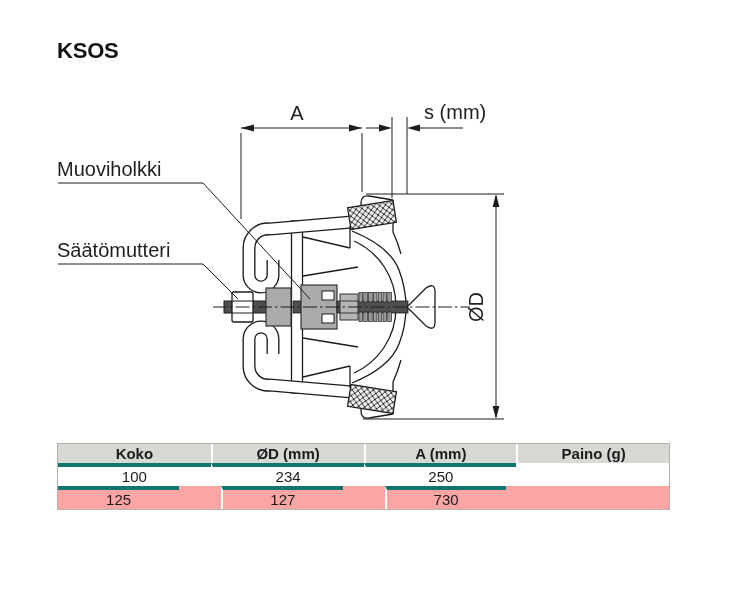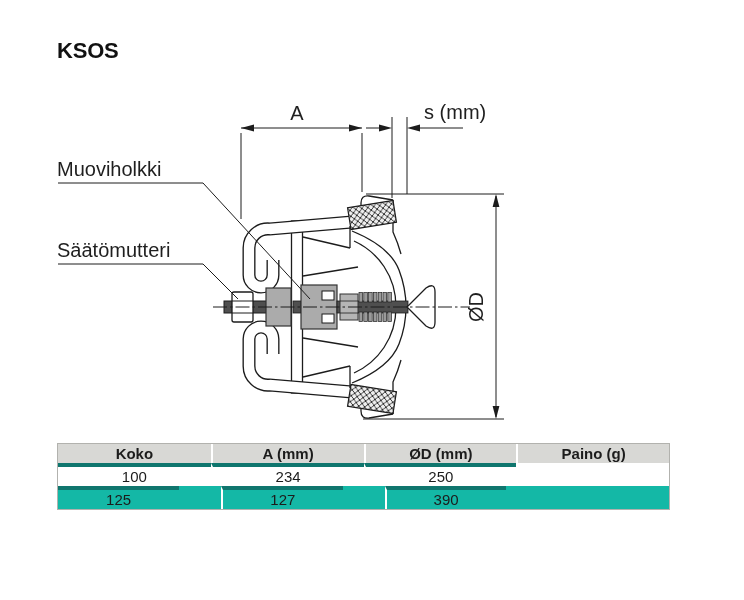--- a/index.html
+++ b/index.html
@@ -16,21 +16,21 @@
   .lbl-text{font-size:20px;fill:#1f1f1f;}
   .spec-table{
     position:absolute;left:57px;top:443px;width:611px;
     border:1px solid #b2b2ae;font-size:15px;text-align:center;
   }
   .tr{display:grid;grid-template-columns:repeat(4,1fr);}
   .thead{background:#d8d8d5;font-weight:700;}
   .cell{padding:0 0;line-height:19px;}
   .cell + .cell{border-left:2px solid #ffffff;}
   .row .cell{border-top:4px solid #0f766e;}
-  .row-even{background:#14b8a6;gap:42px;}
+  .row-even{background:#fca5a5;gap:42px;}
 </style>
 </head>
 <body>
 
 <div class="screen">
 
   <div class="title">KSOS</div>
 
   <svg class="diagram" width="744" height="440" viewBox="0 0 744 440" xmlns="http://www.w3.org/2000/svg">
     <defs>
@@ -139,29 +139,29 @@
 
     <text class="lbl-text" x="57" y="176" text-anchor="start">Muoviholkki</text>
     <path d="M58,183 L203,183 L310,299" fill="none" stroke="#1c1c1c" stroke-width="1"></path>
     <text class="lbl-text" x="57" y="257" text-anchor="start">Säätömutteri</text>
     <path d="M58,264 L203,264 L238,299" fill="none" stroke="#1c1c1c" stroke-width="1"></path>
   </svg>
 
   <div class="spec-table">
     <div class="tr thead">
       <div class="cell">Koko</div>
+      <div class="cell">ØD (mm)</div>
       <div class="cell">A (mm)</div>
-      <div class="cell">ØD (mm)</div>
       <div class="cell">Paino (g)</div>
     </div>
     <div class="tr row row-odd">
       <div class="cell">100</div>
       <div class="cell">234</div>
       <div class="cell">250</div>
     </div>
     <div class="tr row row-even">
       <div class="cell">125</div>
       <div class="cell">127</div>
-      <div class="cell">390</div>
+      <div class="cell">730</div>
     </div>
   </div>
 
 </div>
 
 </body></html>

